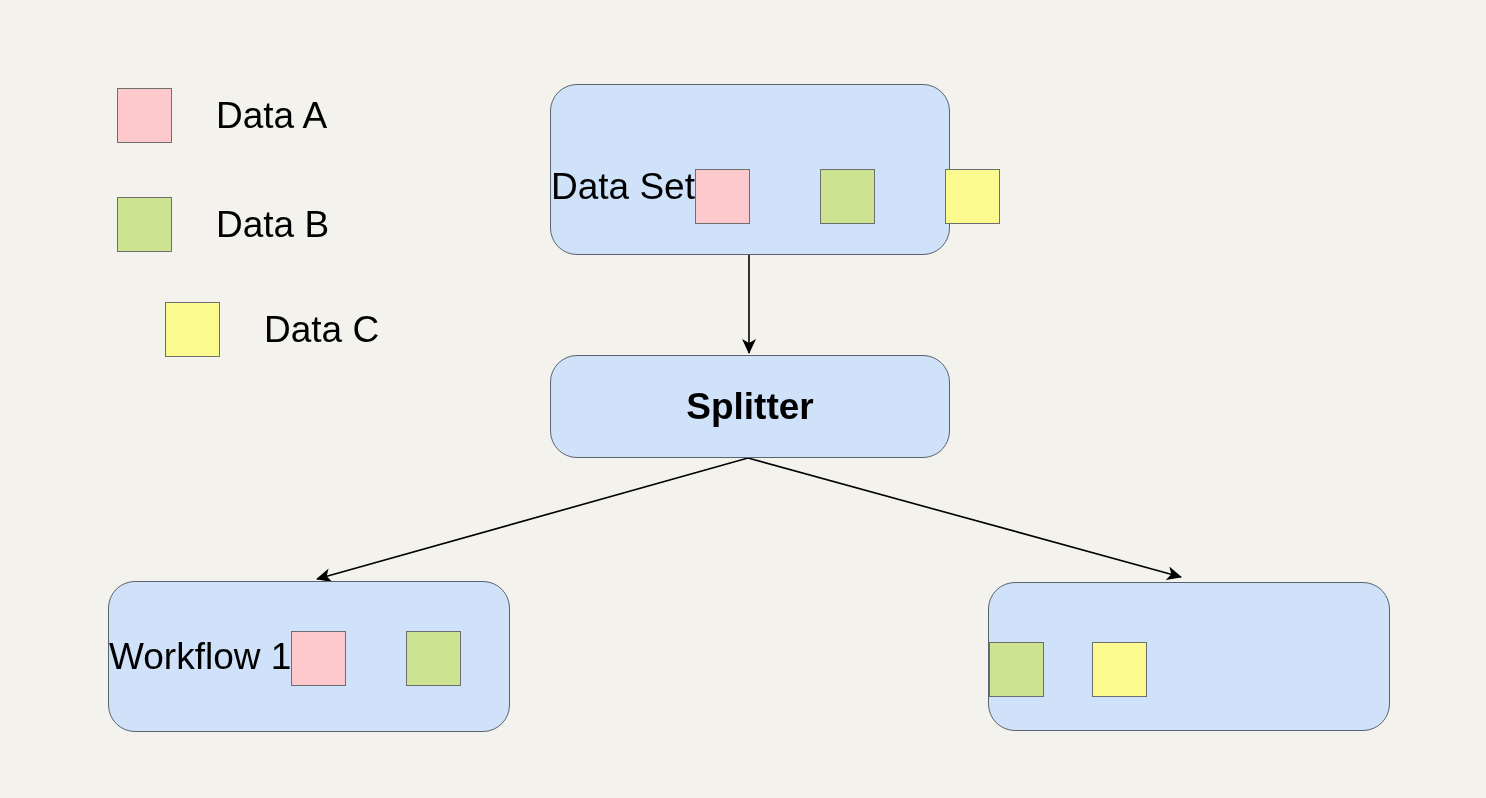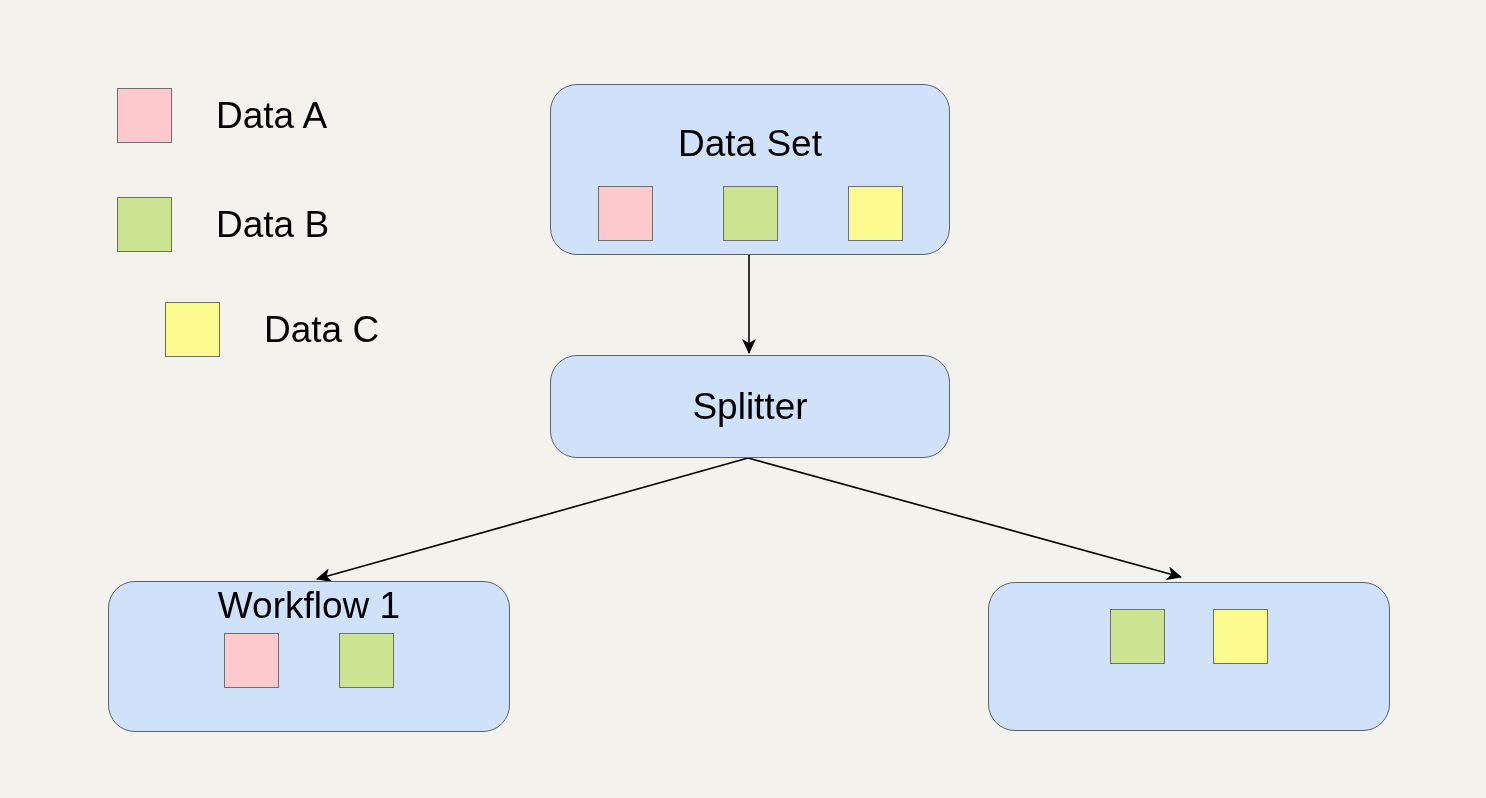--- a/index.html
+++ b/index.html
@@ -15,37 +15,36 @@
     position: absolute; left: 0; top: 0;
     pointer-events: none;
   }
   .node {
     position: absolute;
     background: var(--node-fill, #cfe2fa);
     border: 1.6px solid var(--node-border, #5a636d);
     border-radius: 27px;
     box-sizing: border-box;
     display: flex;
-    flex-direction: column;
     align-items: center;
   }
   .node-title {
     font-size: 37px;
     line-height: 48px;
     white-space: nowrap;
   }
   .chip-row { display: flex; }
   .chip {
     width: 55px; height: 55px;
     border: 1.6px solid var(--chip-border, #6e6e6e);
     box-sizing: border-box;
   }
   #node-dataset   { left: 550px; top: 84px;  width: 400px; height: 171px; padding-top: 35px; }
   #node-dataset .chip-row   { gap: 70px; margin-top: 18px; }
-  #node-splitter  { left: 550px; top: 355px; width: 400px; height: 103px; justify-content: center; }
+  #node-splitter  { left: 550px; top: 355px; width: 400px; height: 103px; justify-content: center; font-weight: bold; }
   #node-workflow1 { left: 108px; top: 581px; width: 402px; height: 151px; }
   #node-workflow1 .chip-row { gap: 60px; margin-top: 3px; }
   #node-workflow2 { left: 988px; top: 582px; width: 402px; height: 149px; padding-top: 23px; }
   #node-workflow2 .chip-row { gap: 48px; margin-top: 3px; }
 
   .legend { position: absolute; left: 117px; top: 88px; }
   .legend-item {
     position: absolute; left: 0;
     display: flex; align-items: center;
   }

